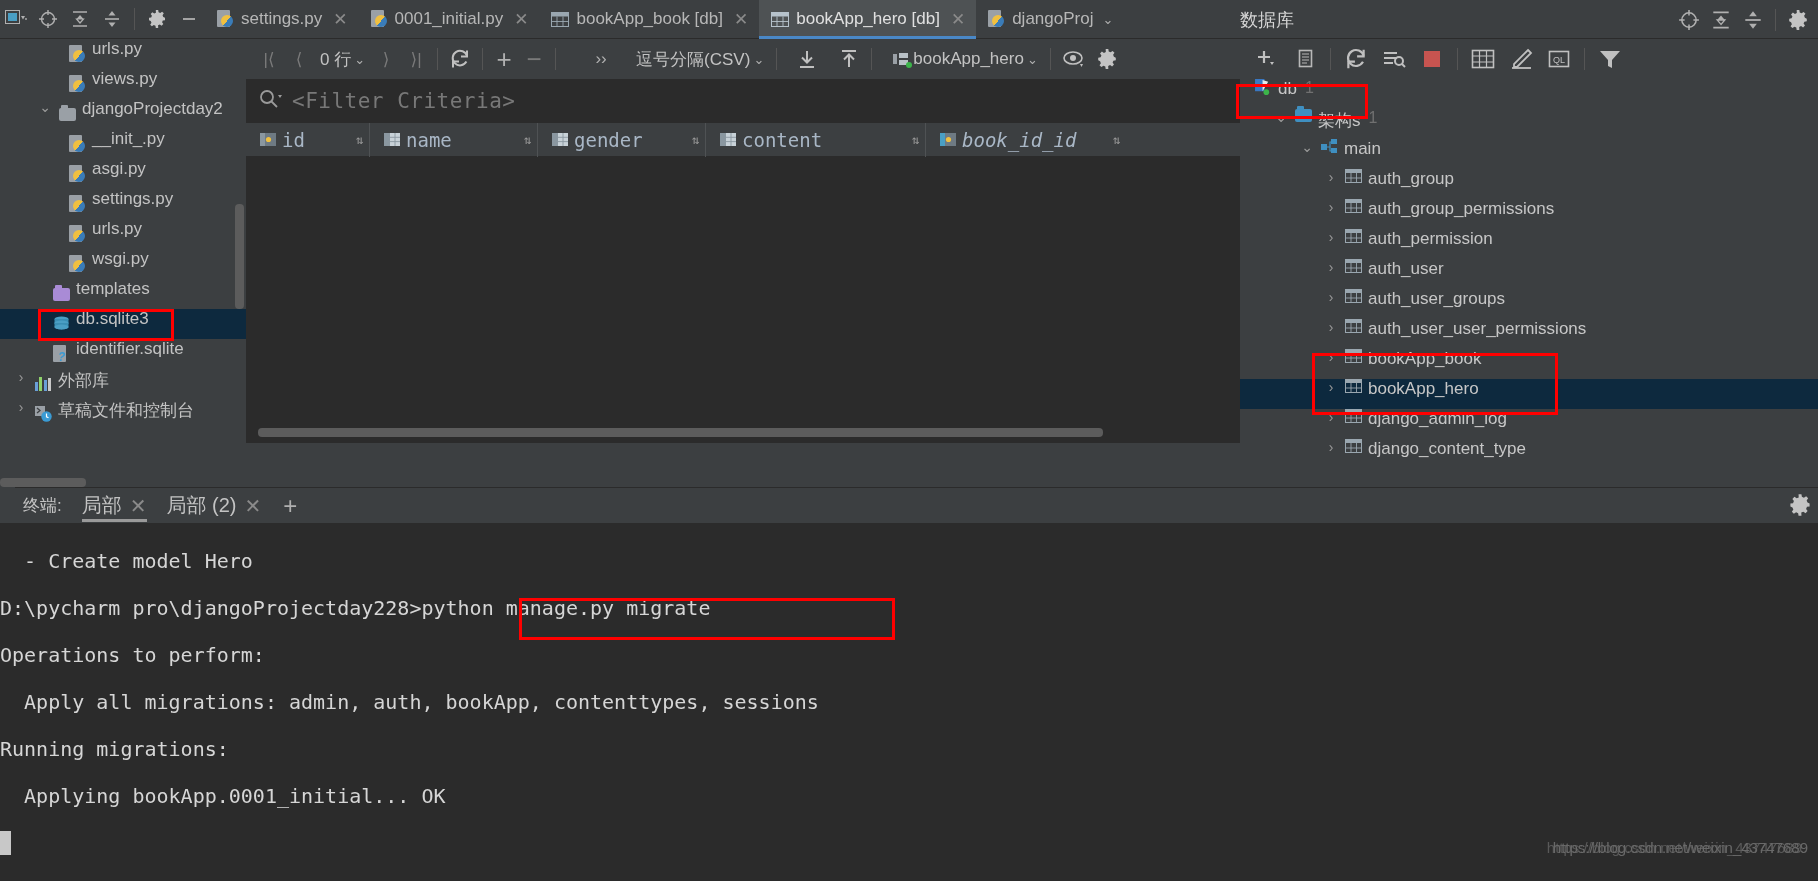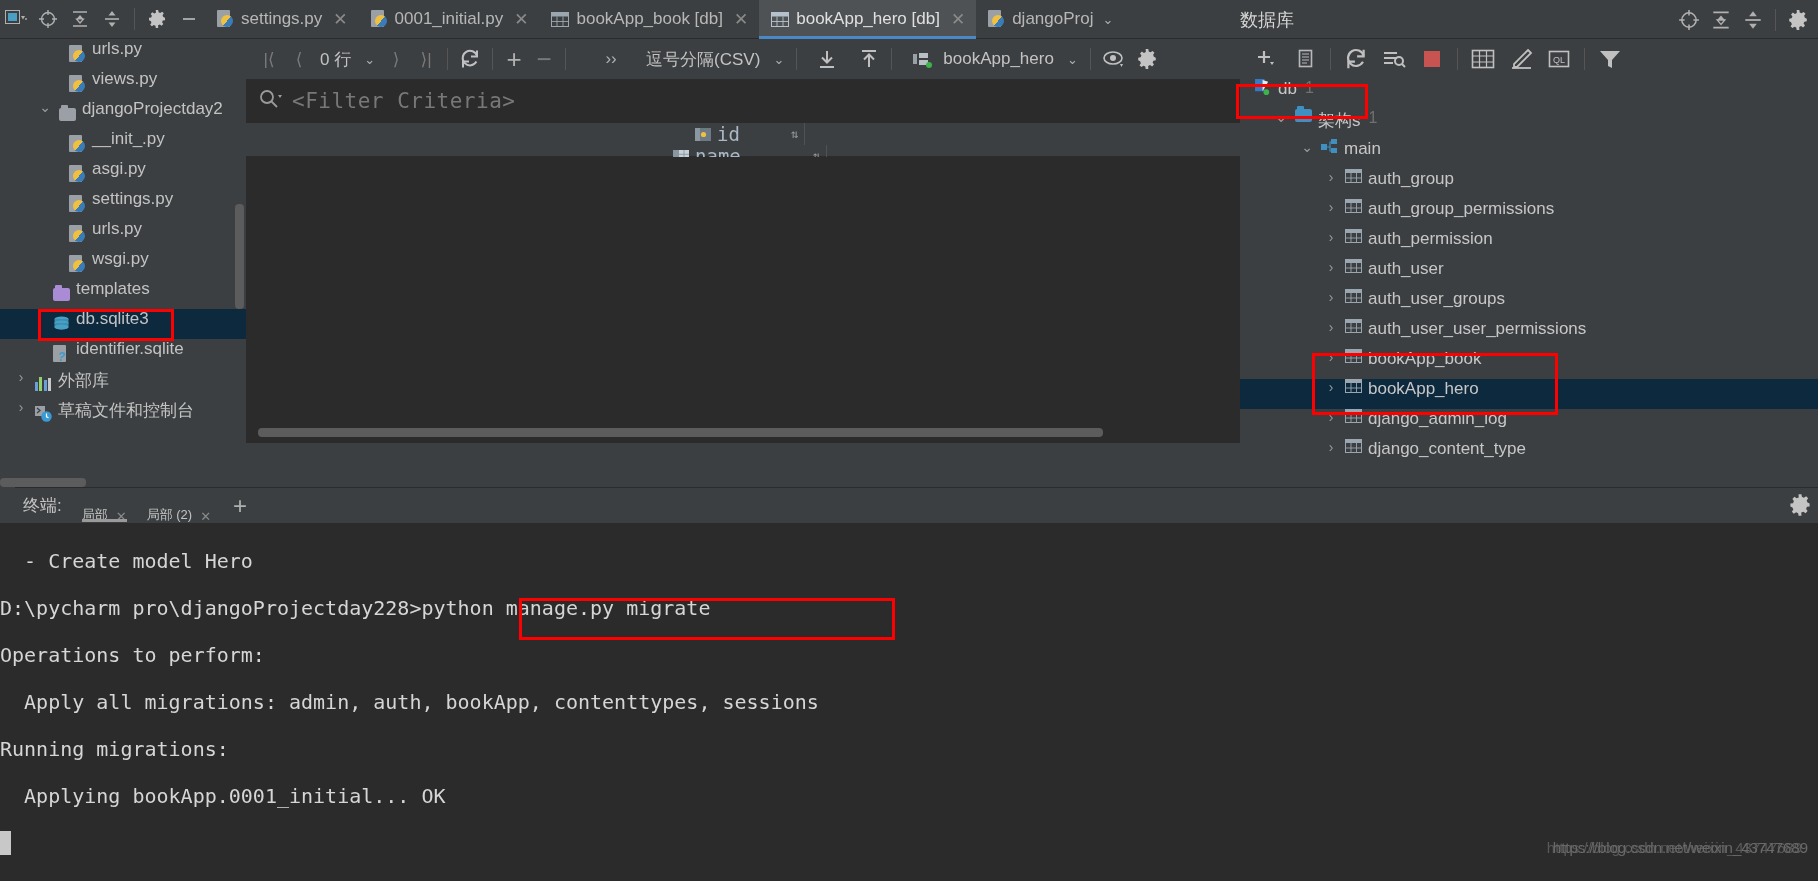--- a/index.html
+++ b/index.html
@@ -82,31 +82,31 @@
   .proj-hscroll { position:absolute; left:0; bottom:0; width:86px; height:9px; background:#5c5c5c; border-radius:4px;}
 
   
   .datapane { position:absolute; left:246px; top:39px; width:994px; height:448px; background:#3c3f41; }
   .dtoolbar { display:flex; align-items:center; height:40px; padding-left:8px; gap:0px; }
   .dtool {
     height:30px; min-width:30px; display:flex; align-items:center; justify-content:center;
     color:#b0b0b0; font-size:17px; padding:0 5px;
   }
   .dtool.dim { color:#7a7a7a; }
-  .rowsel { display:flex; align-items:center; gap:11px; font-size:17px; color:#c3c3c3; padding:0 6px; }
+  .rowsel { display:flex; align-items:center; gap:1px; font-size:17px; color:#c3c3c3; padding:0 6px; }
   .filterbar {
     position:absolute; left:0; top:40px; width:994px; height:44px;
     background:#2b2b2b; display:flex; align-items:center; padding-left:12px; gap:10px;
   }
   .filter-placeholder {
     font-family:"DejaVu Sans Mono", monospace; font-size:21px; color:#787878; letter-spacing: 0.5px;
   }
   .grid-head {
     position:absolute; left:0; top:84px; width:994px; height:34px;
-    background:#3c3f41; display:flex; align-items:center; border-bottom:1px solid #2b2b2b;flex-direction:column;
+    background:#3c3f41; display:flex; align-items:center; border-bottom:1px solid #2b2b2b;
   }
   .ghcell {
     display:flex; align-items:center; gap:6px; height:34px; padding:0 6px 0 14px;
     border-right:1px solid #4f5254; font-family:"DejaVu Sans Mono", monospace;
     font-size:19px; color:#a9b7c6; position:relative;
   }
   .ghcell .sorter { margin-left:auto; color:#9a9a9a; font-size:12px; line-height:8px; }
   .colico { width:16px; height:13px; flex:none; }
   .grid-body { position:absolute; left:0; top:118px; width:994px; height:286px; background:#2b2b2b; }
   .grid-hscroll { position:absolute; left:12px; bottom:6px; width:845px; height:9px; background:#5c5c5c; border-radius:4px;}
@@ -124,21 +124,21 @@
   .tbl-small { width:17px; height:14px; flex:none; }
   .dbicon-blue { width:17px; height:16px; flex:none; }
 
   
   .termbar {
     position:absolute; left:15px; top:487px; width:1818px; height:36px; background:#3c3f41;
     display:flex; align-items:center; border-top:1px solid #2b2b2b;
   }
   .termlabel { font-size:17px; color:#c3c3c3; padding:0 10px 0 8px; }
   .termtab {
-    display:flex; align-items:flex-end; gap:8px; font-size:13px; color:#c3c3c3;
+    display:flex; align-items:center; gap:8px; font-size:20px; color:#c3c3c3;
     height:36px; padding:0 10px; position:relative;
   }
   .termtab.active::after{content:"";position:absolute;left:10px;right:10px;bottom:2px;height:3px;background:#9a9a9a;}
   .termtab .close{color:#8a8a8a;}
   .termplus{font-size:24px;color:#b0b0b0;padding:0 12px;}
   .term {
     position:absolute; left:0; top:523px; width:1818px; height:358px; background:#2b2b2b;
     font-family:"DejaVu Sans Mono", monospace; font-size:20px; color:#d6d6d6;
     padding: 10px 0 0 0; overflow:hidden; line-height: 38px;
   }

